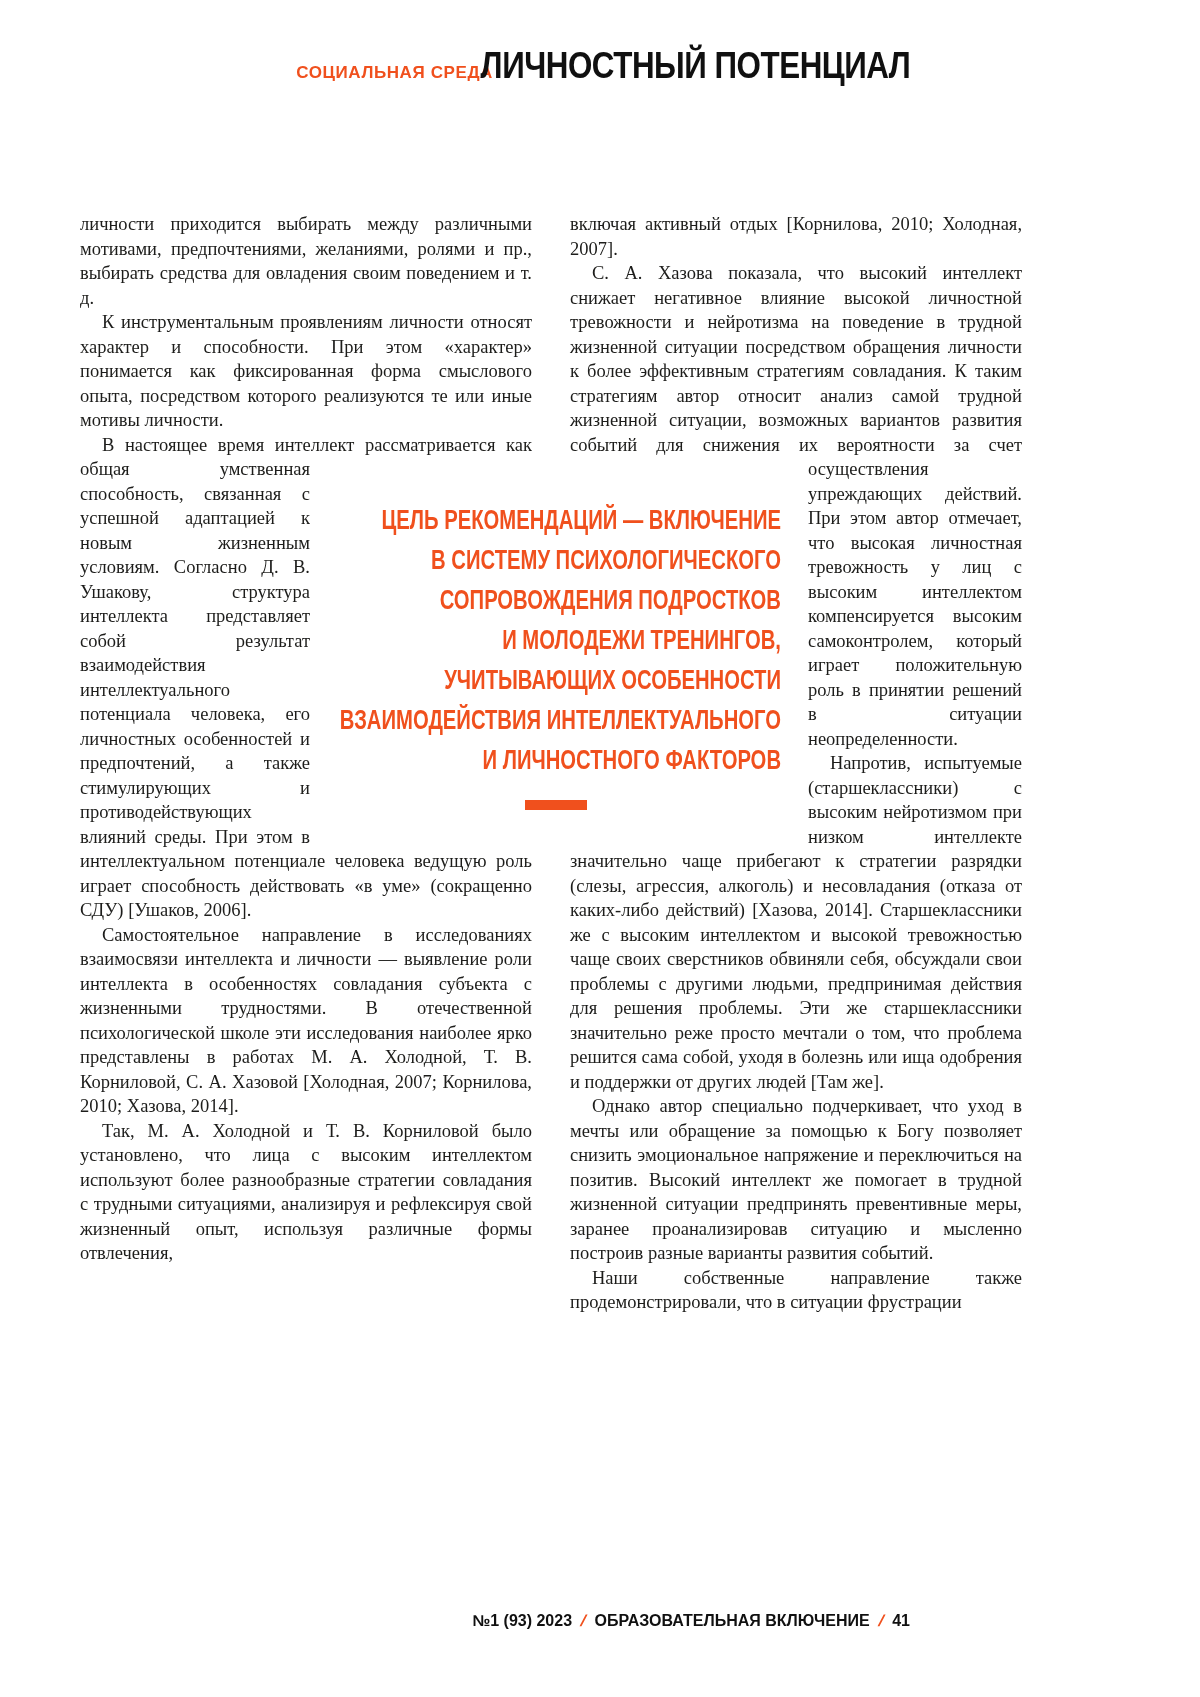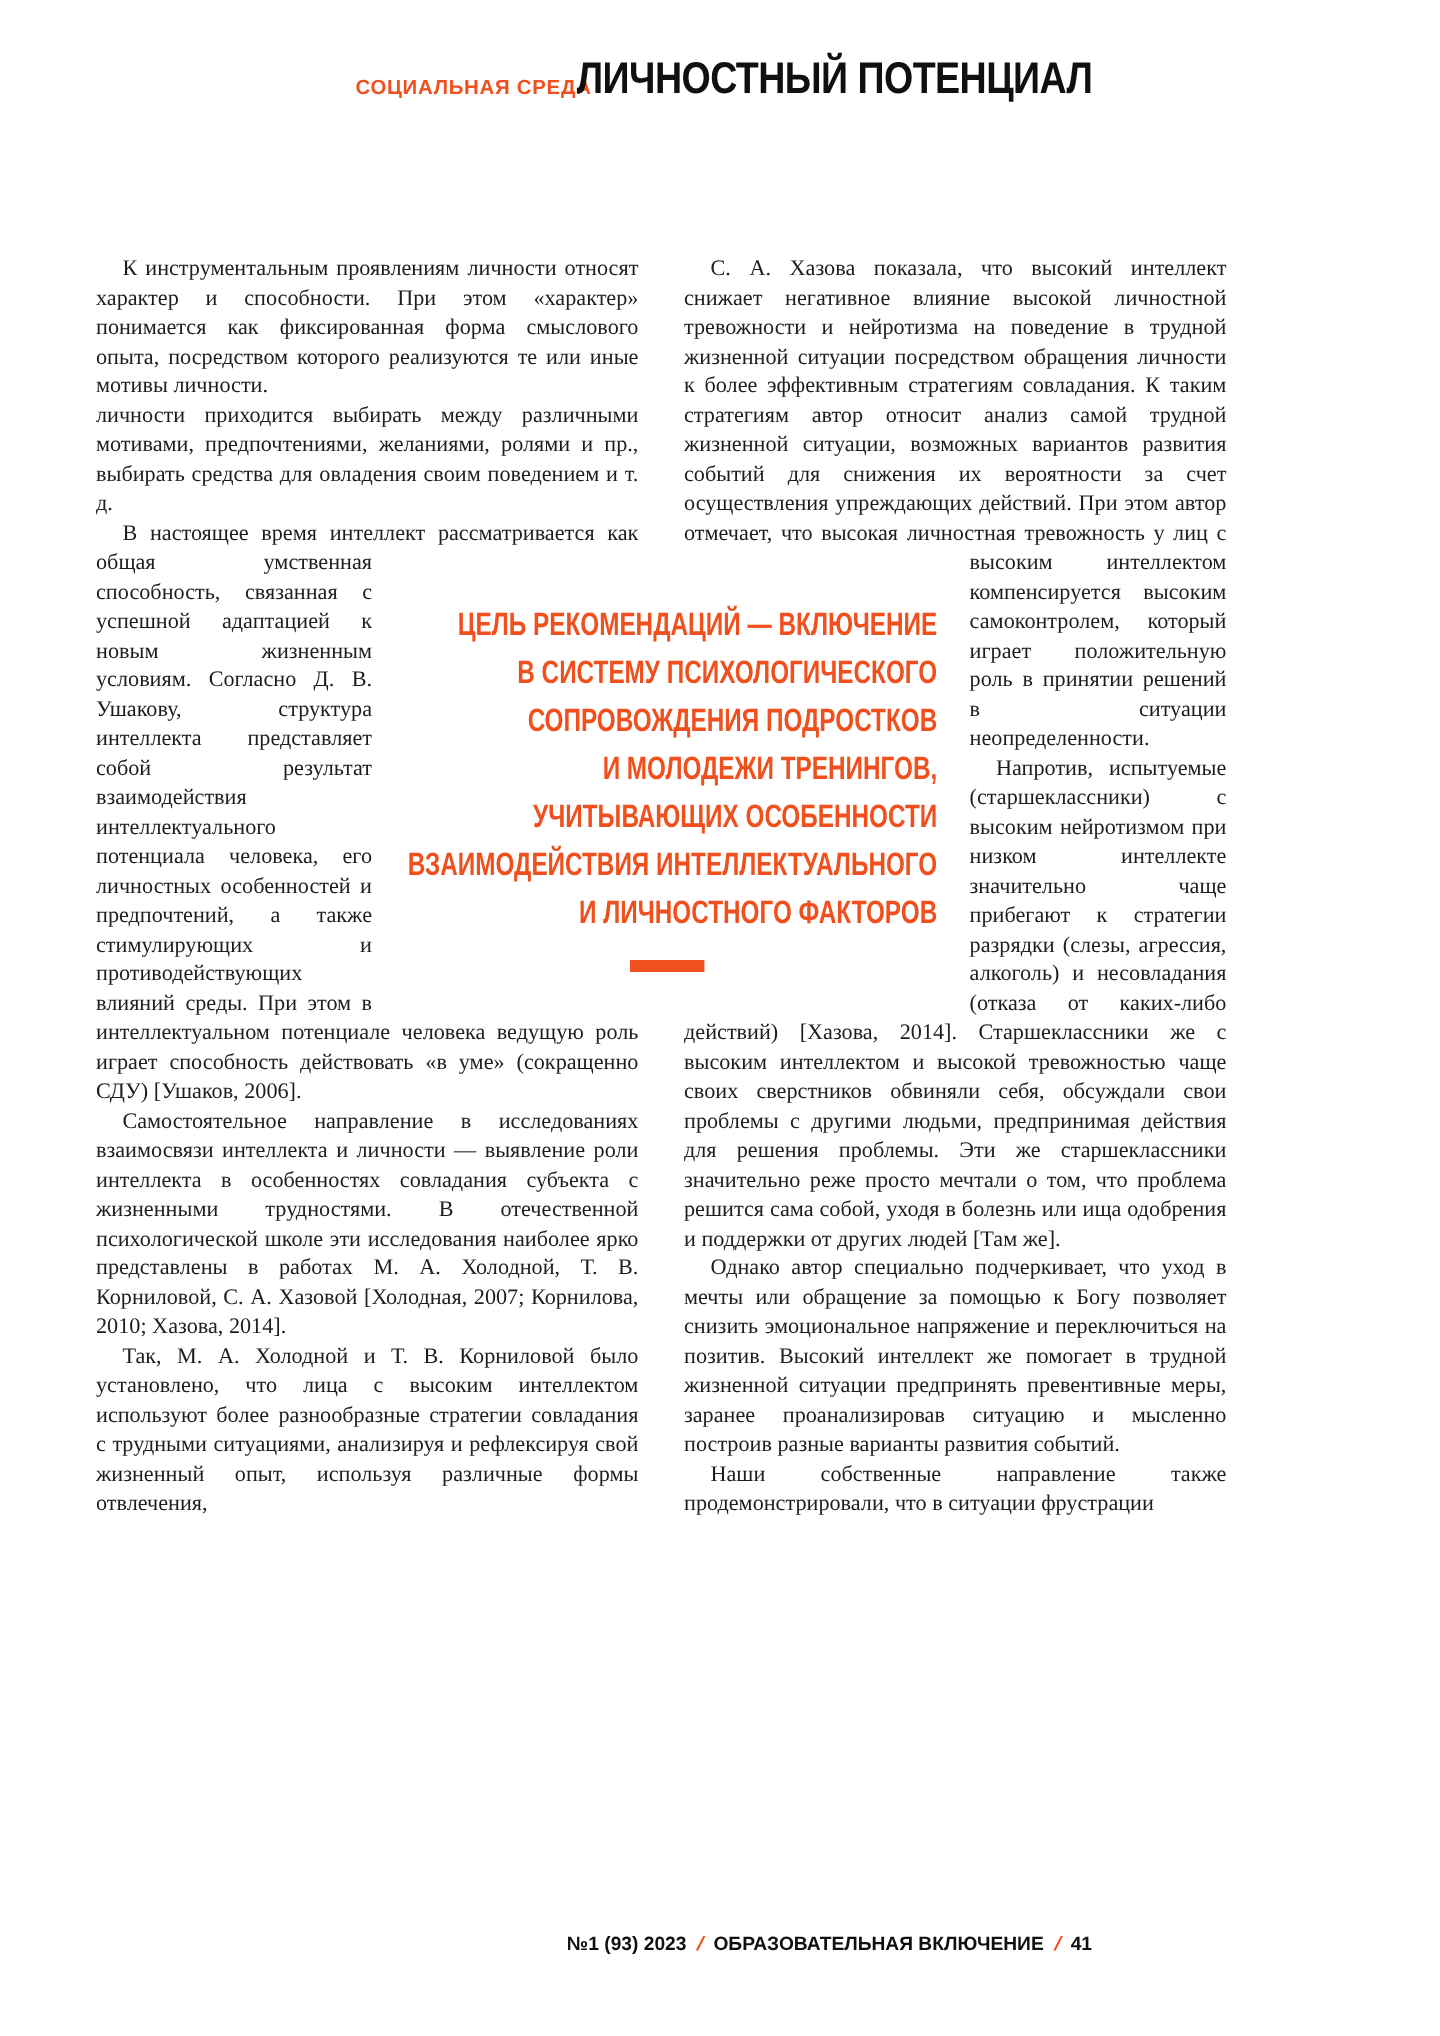--- a/index.html
+++ b/index.html
@@ -131,29 +131,30 @@
 </head>
 <body>
 
 <div class="page">
 
   <span class="kicker">СОЦИАЛЬНАЯ СРЕДА</span>
   <span class="page-title">ЛИЧНОСТНЫЙ ПОТЕНЦИАЛ</span>
 
   <section class="col col-left">
     <div class="carve-right"></div>
+    <p class="body-p no-indent">личности приходится выбирать между различными мотивами, предпочтениями, желаниями, ролями и пр., выбирать средства для овладения своим поведением и т. д.</p>
     <p class="body-p">К инструментальным проявлениям личности относят характер и способности. При этом «характер» понимается как фиксированная форма смыслового опыта, посредством которого реализуются те или иные мотивы личности.</p>
-    <p class="body-p no-indent">личности приходится выбирать между различными мотивами, предпочтениями, желаниями, ролями и пр., выбирать средства для овладения своим поведением и т. д.</p>
     <p class="body-p">В настоящее время интеллект рассматривается как общая умственная способность, связанная с успешной адаптацией к новым жизненным условиям. Согласно Д. В. Ушакову, структура интеллекта представляет собой результат взаимодействия интеллектуального потенциала человека, его личностных особенностей и предпочтений, а также стимулирующих и противодействующих влияний среды. При этом в интеллектуальном потенциале человека ведущую роль играет способность действовать «в уме» (сокращенно СДУ) [Ушаков, 2006].</p>
     <p class="body-p">Самостоятельное направление в исследованиях взаимосвязи интеллекта и личности — выявление роли интеллекта в особенностях совладания субъекта с жизненными трудностями. В отечественной психологической школе эти исследования наиболее ярко представлены в работах М. А. Холодной, Т. В. Корниловой, С. А. Хазовой [Холодная, 2007; Корнилова, 2010; Хазова, 2014].</p>
     <p class="body-p">Так, М. А. Холодной и Т. В. Корниловой было установлено, что лица с высоким интеллектом используют более разнообразные стратегии совладания с трудными ситуациями, анализируя и рефлексируя свой жизненный опыт, используя различные формы отвлечения,</p>
   </section>
 
   <section class="col col-right">
     <div class="carve-left"></div>
+    <p class="body-p no-indent">включая активный отдых [Корнилова, 2010; Холодная, 2007].</p>
     <p class="body-p">С. А. Хазова показала, что высокий интеллект снижает негативное влияние высокой личностной тревожности и нейротизма на поведение в трудной жизненной ситуации посредством обращения личности к более эффективным стратегиям совладания. К таким стратегиям автор относит анализ самой трудной жизненной ситуации, возможных вариантов развития событий для снижения их вероятности за счет осуществления упреждающих действий. При этом автор отмечает, что высокая личностная тревожность у лиц с высоким интеллектом компенсируется высоким самоконтролем, который играет положительную роль в принятии решений в ситуации неопределенности.</p>
     <p class="body-p">Напротив, испытуемые (старшеклассники) с высоким нейротизмом при низком интеллекте значительно чаще прибегают к стратегии разрядки (слезы, агрессия, алкоголь) и несовладания (отказа от каких-либо действий) [Хазова, 2014]. Старшеклассники же с высоким интеллектом и высокой тревожностью чаще своих сверстников обвиняли себя, обсуждали свои проблемы с другими людьми, предпринимая действия для решения проблемы. Эти же старшеклассники значительно реже просто мечтали о том, что проблема решится сама собой, уходя в болезнь или ища одобрения и поддержки от других людей [Там же].</p>
     <p class="body-p">Однако автор специально подчеркивает, что уход в мечты или обращение за помощью к Богу позволяет снизить эмоциональное напряжение и переключиться на позитив. Высокий интеллект же помогает в трудной жизненной ситуации предпринять превентивные меры, заранее проанализировав ситуацию и мысленно построив разные варианты развития событий.</p>
     <p class="body-p">Наши собственные направление также продемонстрировали, что в ситуации фрустрации</p>
   </section>
 
   <aside class="pull-quote">
     <div class="pq-line">ЦЕЛЬ РЕКОМЕНДАЦИЙ — ВКЛЮЧЕНИЕ</div>
     <div class="pq-line">В СИСТЕМУ ПСИХОЛОГИЧЕСКОГО</div>
     <div class="pq-line">СОПРОВОЖДЕНИЯ ПОДРОСТКОВ</div>

